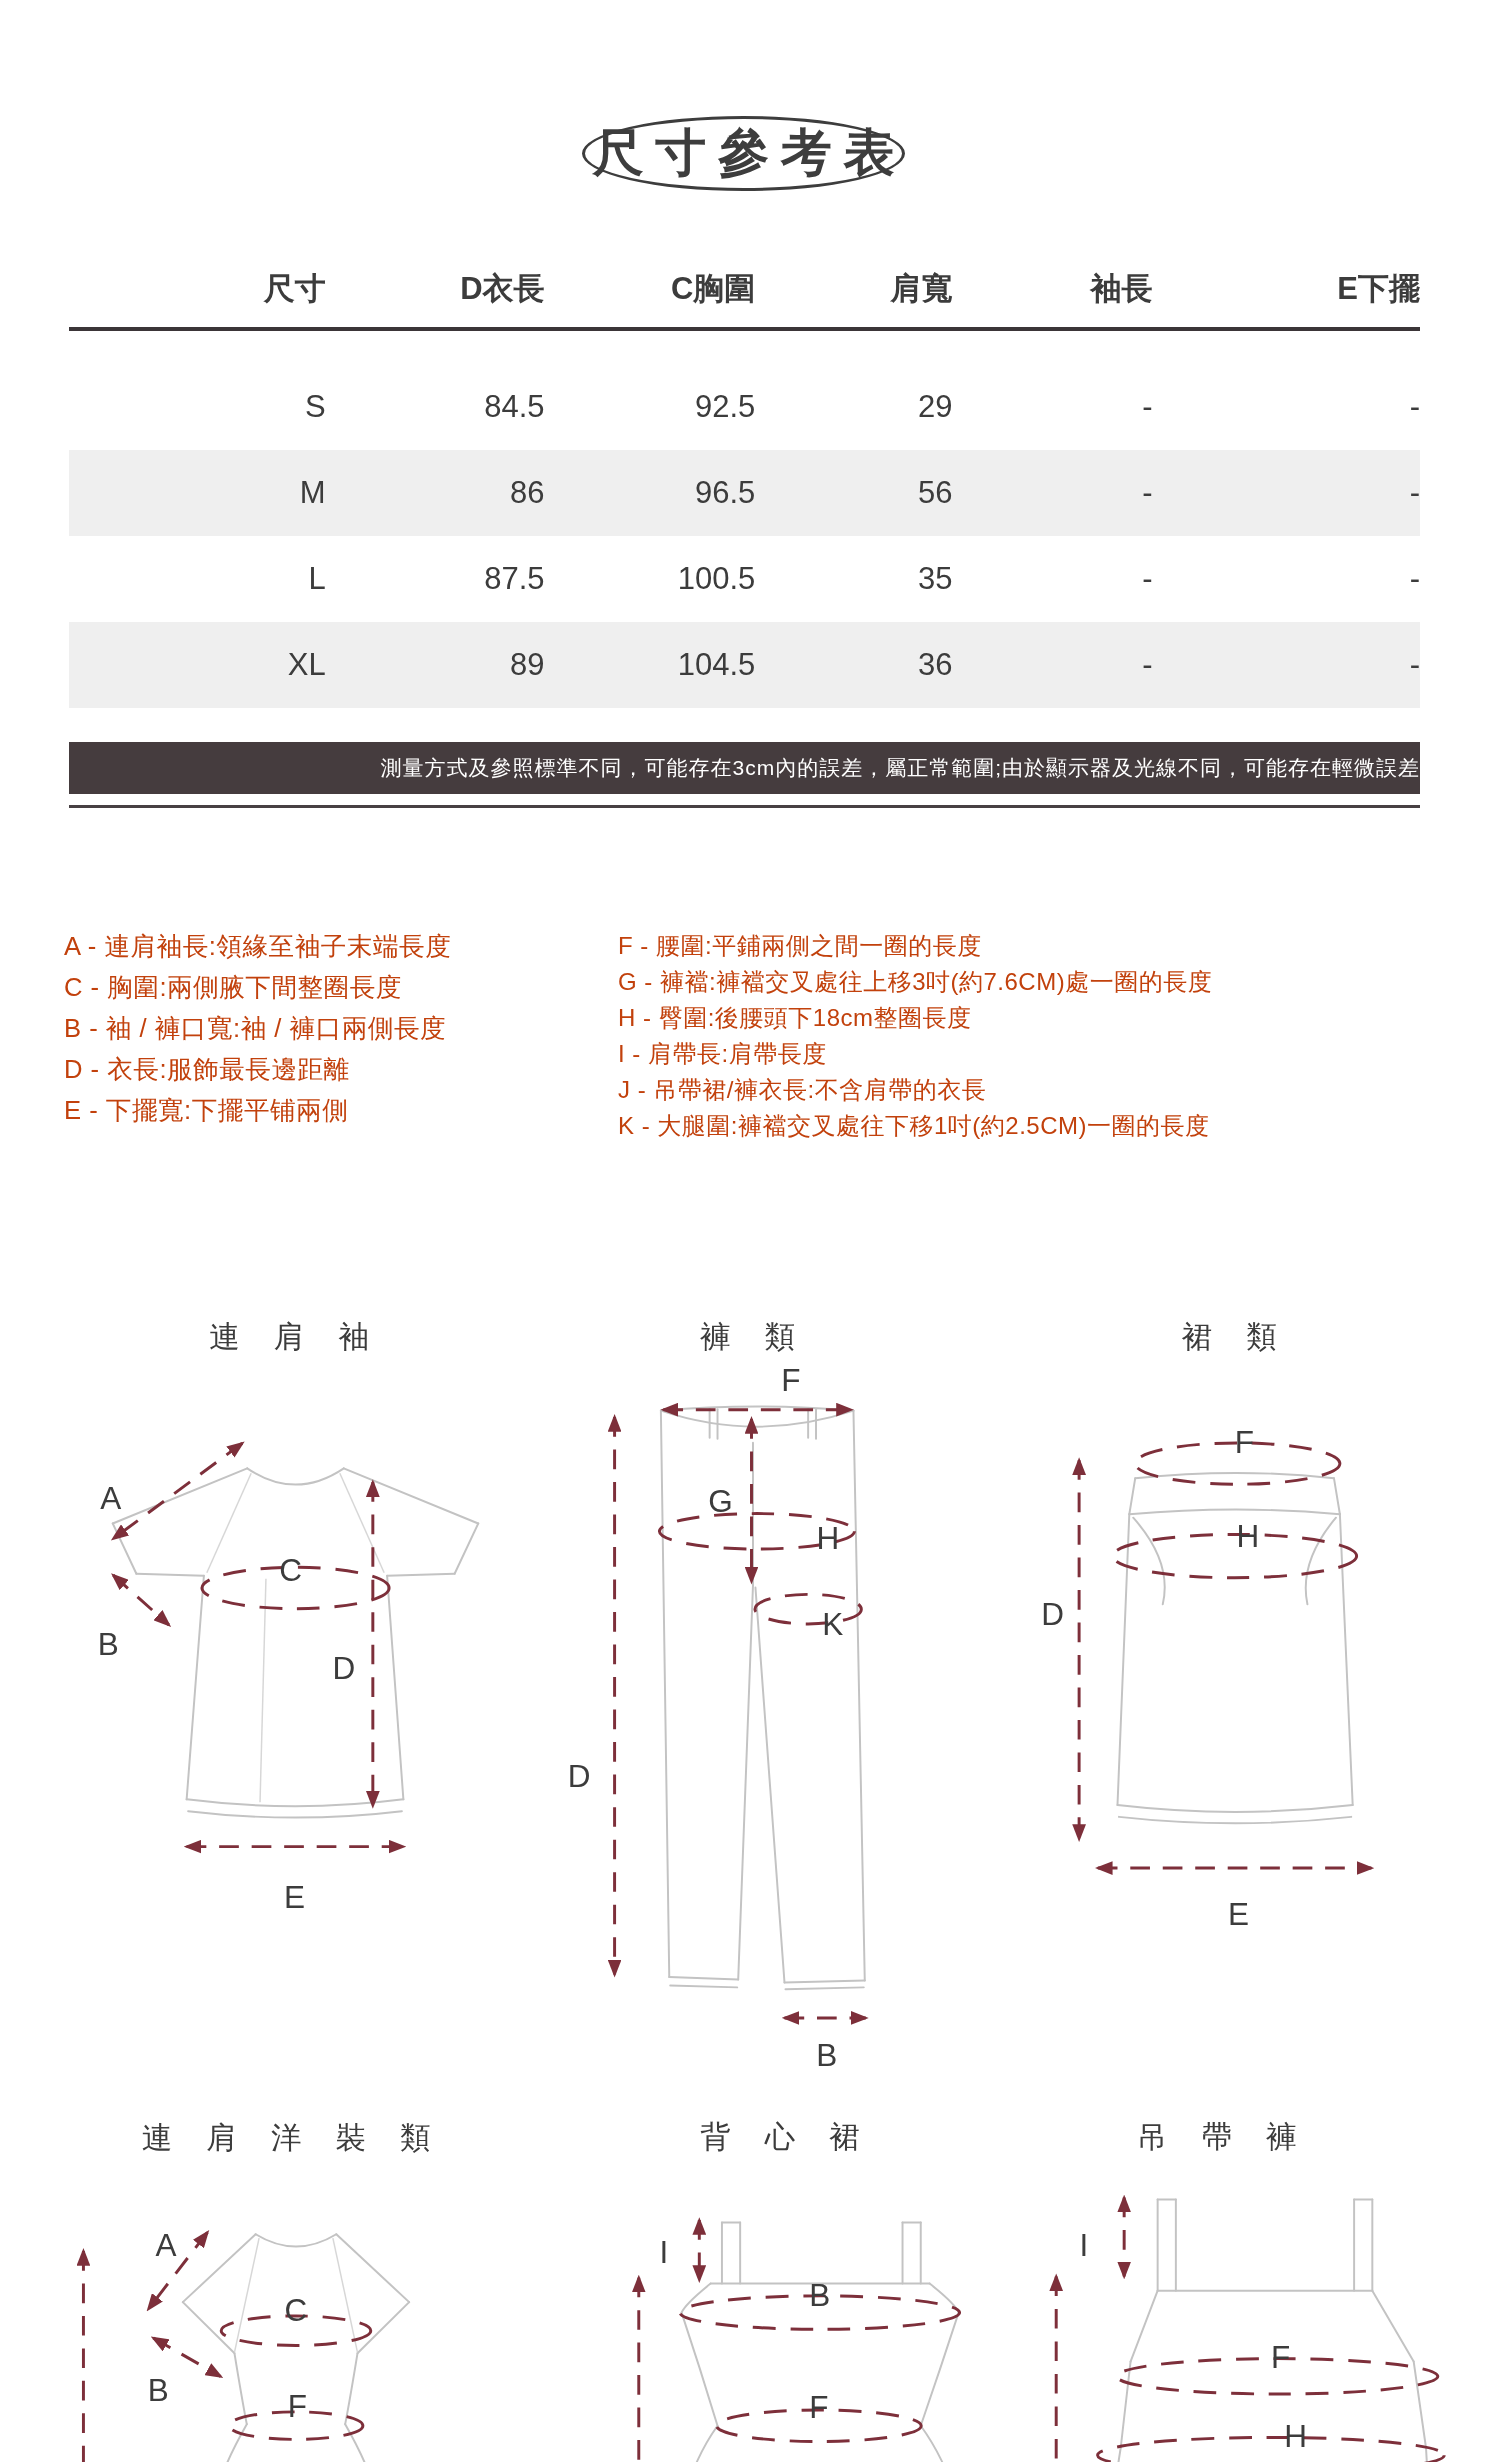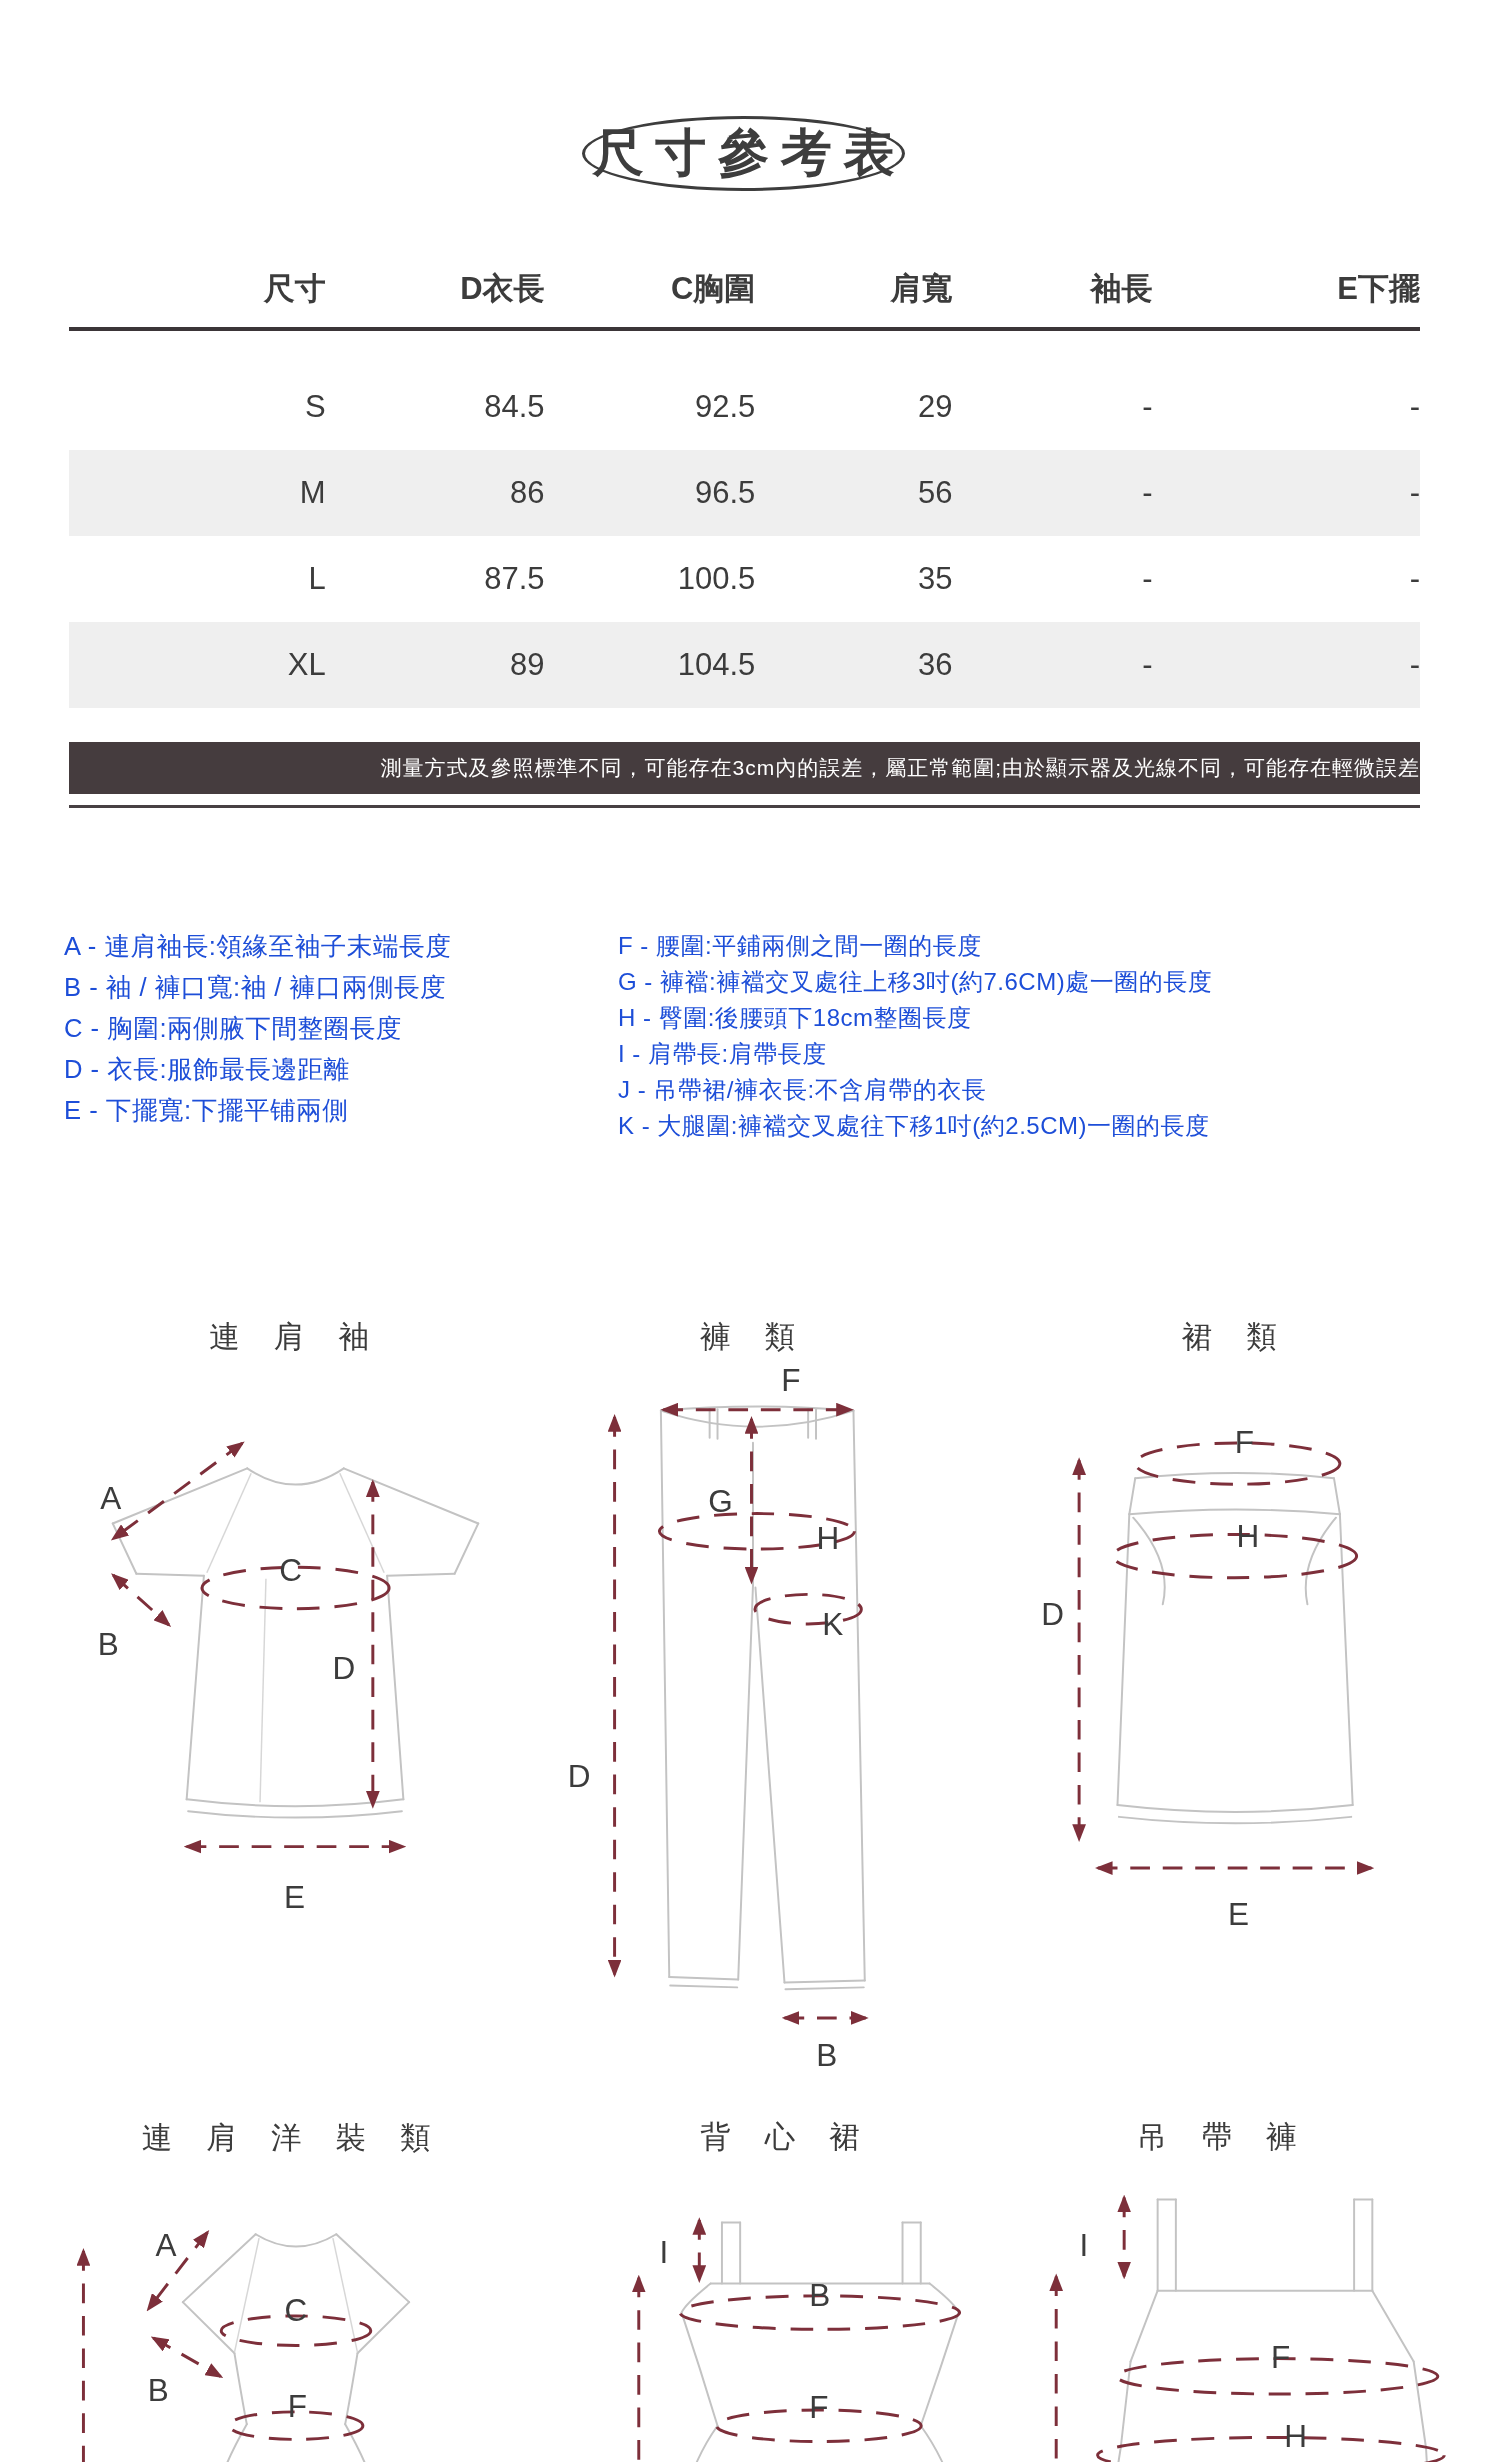--- a/index.html
+++ b/index.html
@@ -40,21 +40,21 @@
 
   
   .notice{
     left:69px; top:742px; width:1351px; height:52px; background:#453c3e;
     display:flex; align-items:center; justify-content:flex-end;
     color:#ffffff; font-size:21px; letter-spacing:1px; white-space:nowrap;
   }
   .rule{left:69px; top:805px; width:1351px; height:3px; background:#474043;}
 
   
-  .legend{font-size:25.6px; color:#1d4ed8; letter-spacing:0.5px;}
+  .legend{font-size:25.6px; color:#c2410c; letter-spacing:0.5px;}
   .legend div{height:41px; line-height:41px; white-space:nowrap;}
   .legend.right{font-size:24px;}
   .legend.right div{height:36px; line-height:36px;}
 
   
   svg text{font-family:"Liberation Sans","DejaVu Sans",sans-serif; fill:#3c3c3c;}
   .ttl{font-size:62px; letter-spacing:26px;}
   .lbl{font-size:64px;}
   .g{fill:none; stroke:#c3c3c3; stroke-width:4; stroke-linecap:round;}
   .g2{fill:none; stroke:#d7d7d7; stroke-width:3;}
@@ -115,22 +115,22 @@
     </div>
   </div>
 
   <div class="abs notice">
     <span>測量方式及參照標準不同，可能存在3cm內的誤差，屬正常範圍;由於顯示器及光線不同，可能存在輕微誤差</span>
   </div>
   <div class="abs rule"></div>
 
   <div class="abs legend" style="left:64px; top:926px;">
     <div>A - 連肩袖長:領緣至袖子末端長度</div>
+    <div>C - 胸圍:兩側腋下間整圈長度</div>
     <div>B - 袖 / 褲口寬:袖 / 褲口兩側長度</div>
-    <div>C - 胸圍:兩側腋下間整圈長度</div>
     <div>D - 衣長:服飾最長邊距離</div>
     <div>E - 下擺寬:下擺平铺兩側</div>
   </div>
   <div class="abs legend right" style="left:618px; top:928px;">
     <div>F - 腰圍:平鋪兩側之間一圈的長度</div>
     <div>G - 褲襠:褲襠交叉處往上移3吋(約7.6CM)處一圈的長度</div>
     <div>H - 臀圍:後腰頭下18cm整圈長度</div>
     <div>I - 肩帶長:肩帶長度</div>
     <div>J - 吊帶裙/褲衣長:不含肩帶的衣長</div>
     <div>K - 大腿圍:褲襠交叉處往下移1吋(約2.5CM)一圈的長度</div>

